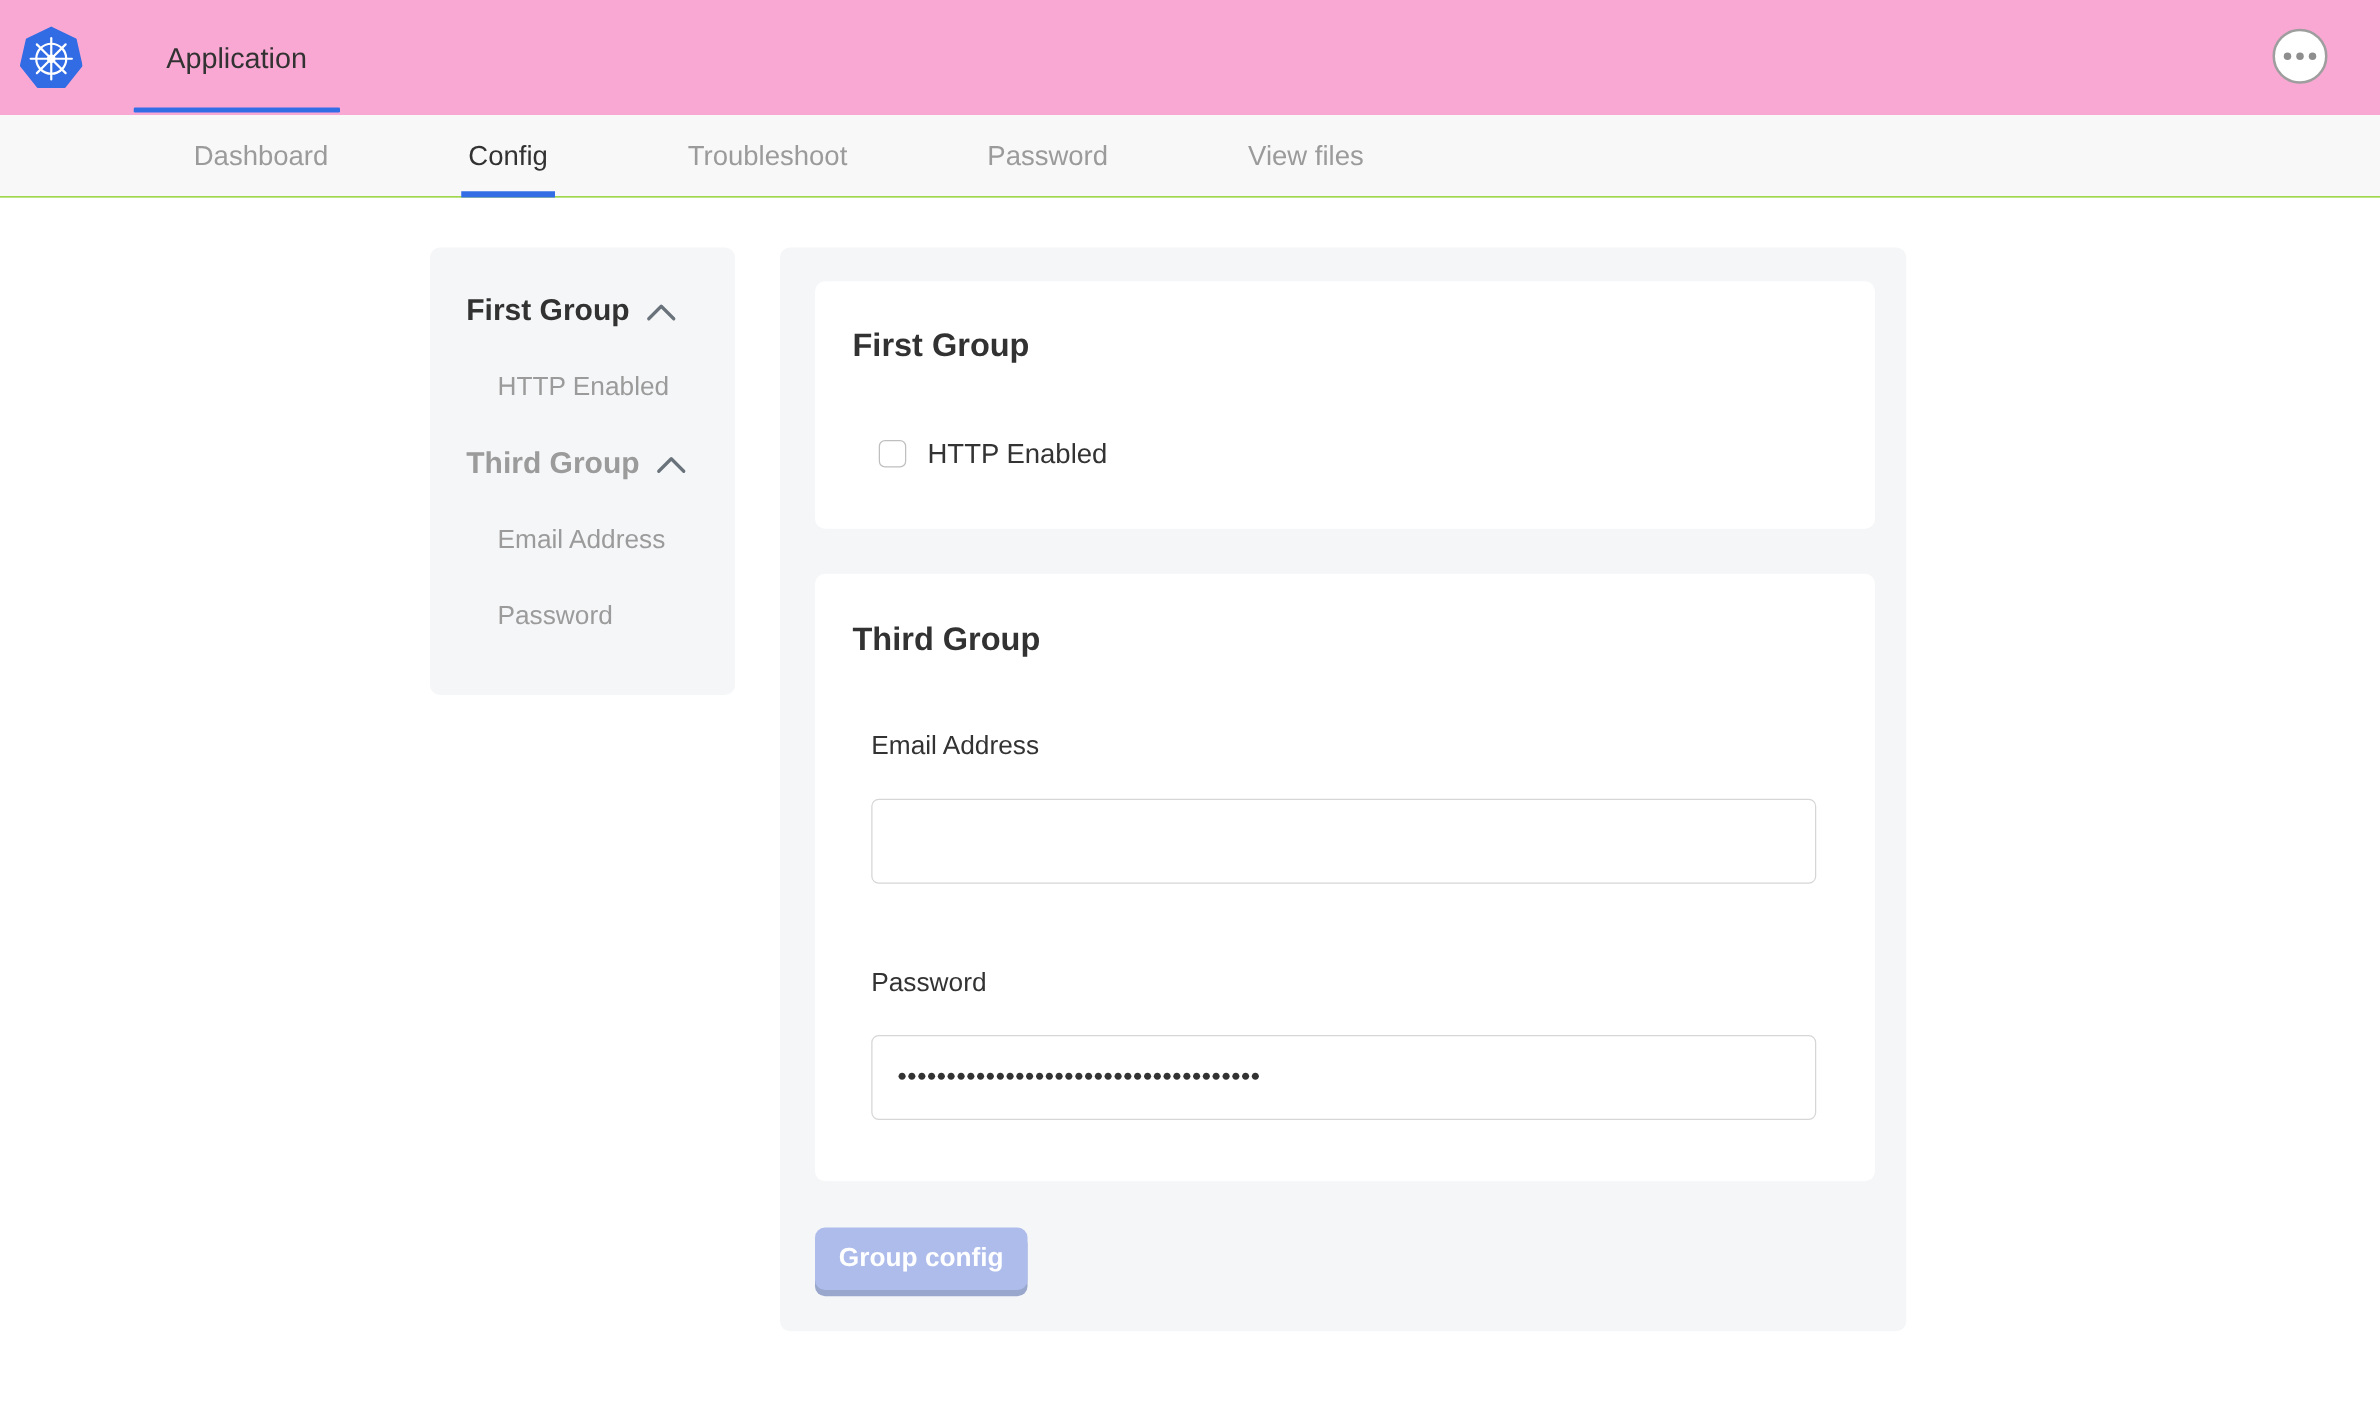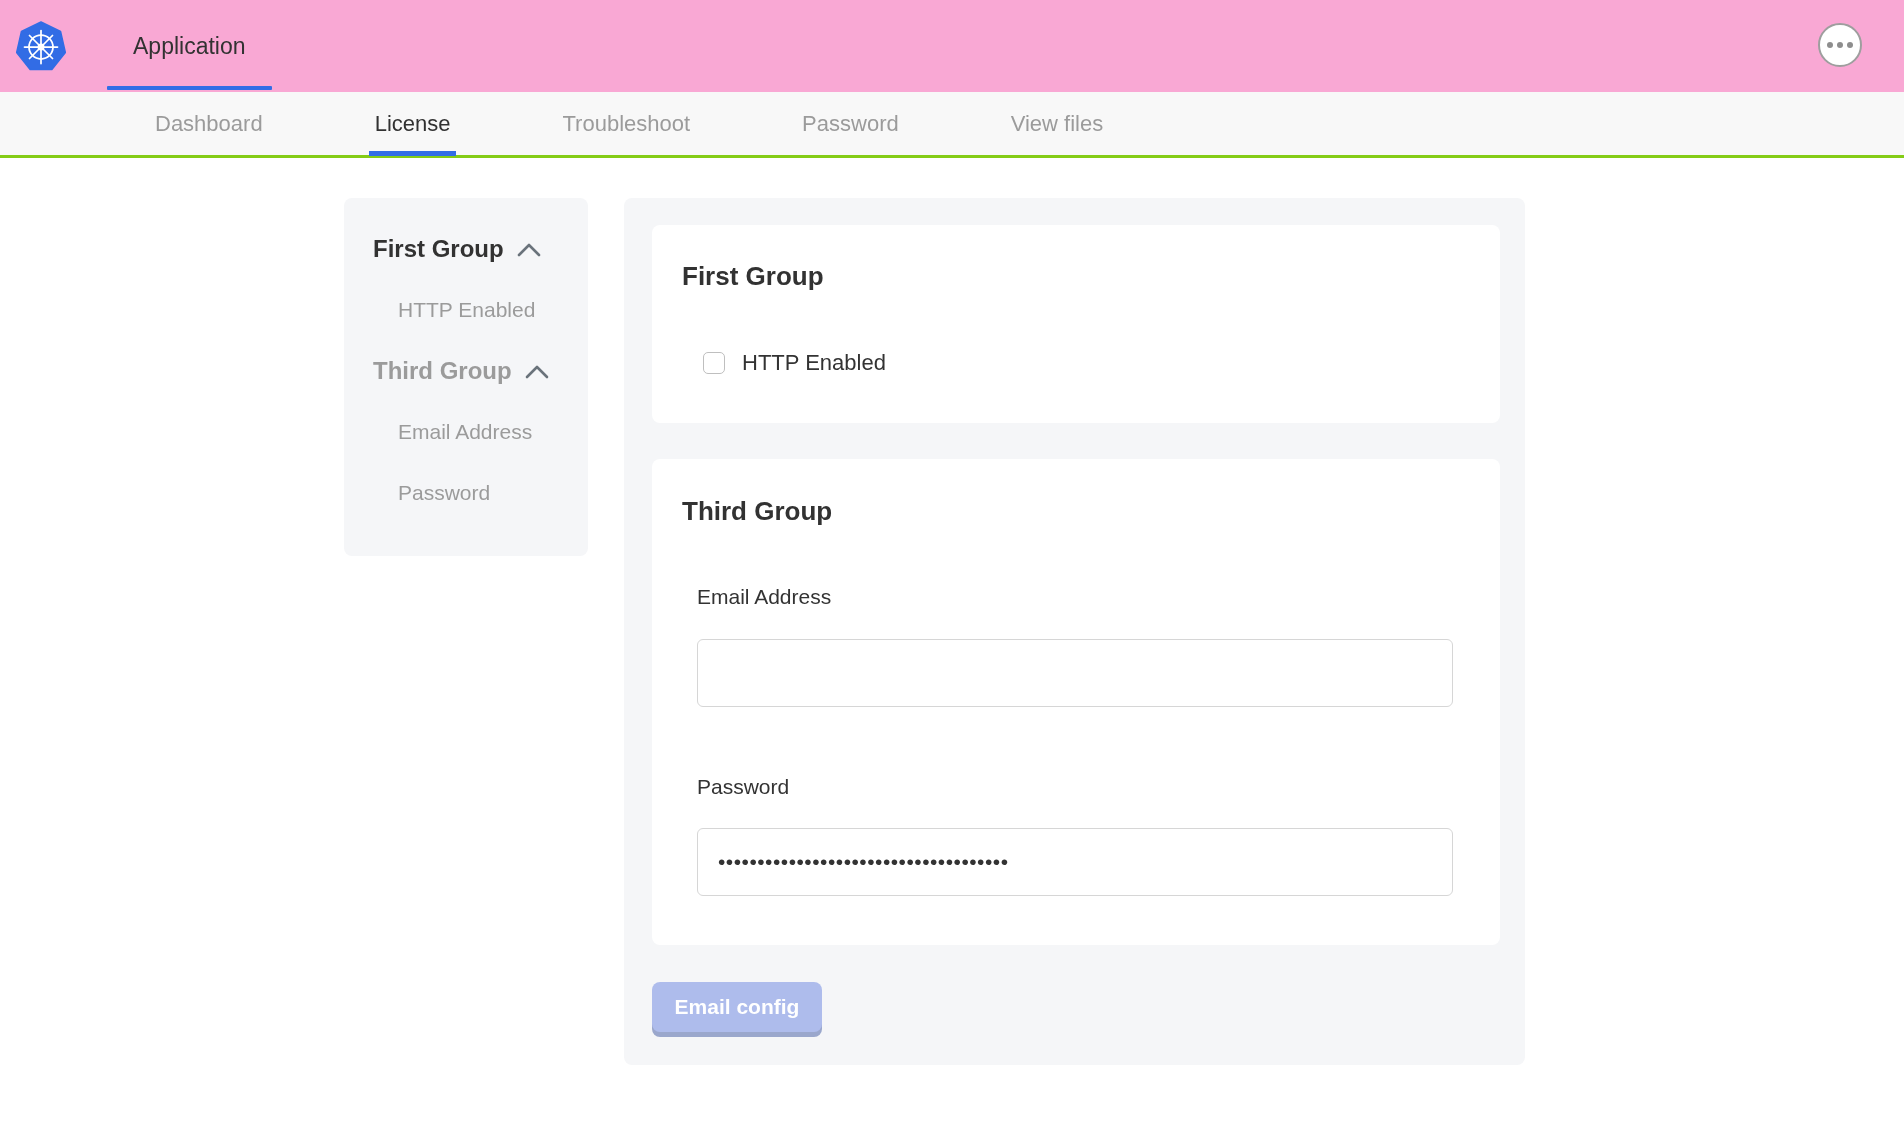--- a/index.html
+++ b/index.html
@@ -11,21 +11,21 @@
   .header { position:absolute; top:0; left:0; width:1904px; height:92px; background:#f9a8d4; }
   .logo { position:absolute; left:16px; top:20px; width:50px; height:52px; cursor:pointer; }
   .app-tab { position:absolute; left:107px; top:0; height:92px; padding:0 26px; display:flex; align-items:center;
              font-size:23px; font-weight:500; color:#323232; cursor:pointer; }
   .app-tab .tab-underline { position:absolute; left:0; bottom:2px; width:100%; height:4px; background:#326DE6; border-radius:1px; }
   .ellipsis-btn { position:absolute; left:1818px; top:23px; width:44px; height:44px; border:2px solid #9E9E9E;
                   border-radius:50%; background:#fff; display:flex; align-items:center; justify-content:center; gap:4px; cursor:pointer; }
   .ellipsis-btn .dot { width:6px; height:6px; border-radius:50%; background:#8E8E8E; }
 
   
-  .navbar { position:absolute; top:92px; left:0; width:1904px; height:66px; background:#F8F8F8; border-bottom:3px solid #84cc16; }
+  .navbar { position:absolute; top:92px; left:0; width:1904px; height:66px; background:#F8F8F8; border-bottom:1px solid #84cc16; }
   .navbar .tabs { display:flex; align-items:stretch; height:100%; padding-left:149px; gap:100px; }
   .nav-tab { position:relative; display:flex; align-items:center; padding:0 6px; font-size:22px; color:#9B9B9B; cursor:pointer; white-space:nowrap; }
   .nav-tab.active { color:#323232; }
   .nav-tab.active .tab-underline { position:absolute; left:0; bottom:-1px; width:100%; height:5px; background:#326DE6; }
 
   
   .config-sidebar { position:absolute; left:344px; top:198px; width:244px; height:358px; background:#F5F6F8; border-radius:8px; padding-top:36px; }
   .side-item { display:flex; align-items:center; height:30px; margin-bottom:31px; cursor:pointer; }
   .side-group { padding-left:29px; font-size:24px; font-weight:bold; color:#9B9B9B; }
   .side-group.active { color:#323232; }
@@ -88,21 +88,21 @@
           <span class="dot"></span>
           <span class="dot"></span>
       </span>
     </div>
   </div>
 
   <div class="navbar">
     <div class="tabs">
       <div class="nav-tab">Dashboard</div>
       <div class="nav-tab active">
-        <span>License</span>
+        <span>Config</span>
         <div class="tab-underline"></div>
       </div>
       <div class="nav-tab">Troubleshoot</div>
       <div class="nav-tab">Password</div>
       <div class="nav-tab">View files</div>
     </div>
   </div>
 
   <div class="config-sidebar">
     <div class="side-item side-group active">
@@ -145,16 +145,16 @@
     <div class="config-card card-third">
       <div class="card-title">Third Group</div>
 
       <div class="field-label label-email">Email Address</div>
       <input class="text-input" type="text" value="" style="">
 
       <div class="field-label label-password">Password</div>
       <input class="text-input password" type="text" value="•••••••••••••••••••••••••••••••••••••" style="">
     </div>
 
-    <button class="save-btn">Email config</button>
+    <button class="save-btn">Group config</button>
   </div>
 
 </div>
 
 </body></html>

